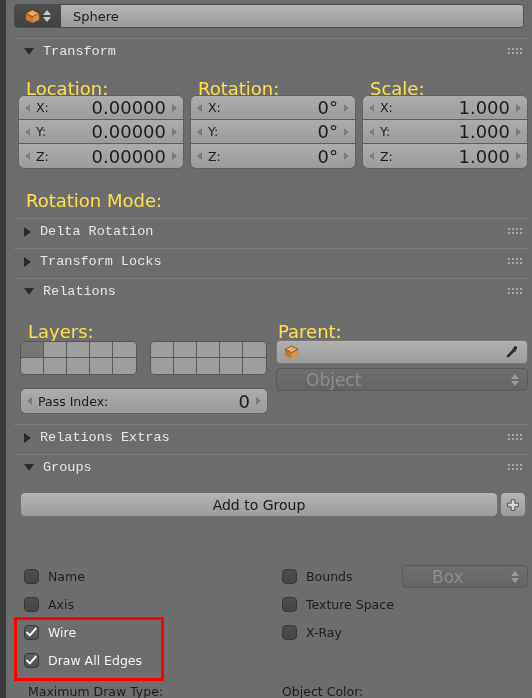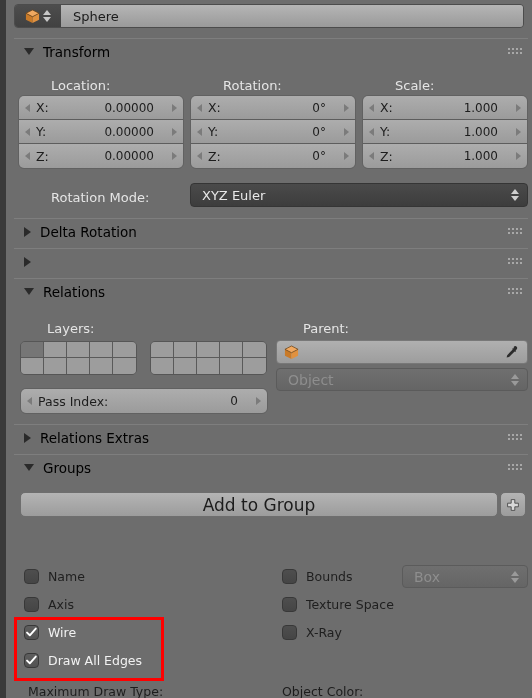--- a/index.html
+++ b/index.html
@@ -54,32 +54,32 @@
     width: 0; height: 0; margin-left: 10px; margin-right: 9px;
   }
   .tri.open {
     border-left: 5.5px solid transparent; border-right: 5.5px solid transparent;
     border-top: 7px solid #2a2a2a;
   }
   .tri.closed {
     border-top: 5.5px solid transparent; border-bottom: 5.5px solid transparent;
     border-left: 7px solid #2a2a2a;
   }
-  .panel-title { font-size: 13.5px; color: #000000; }
+  .panel-title { font-size: 13.5px; color: #e5e5e5; font-family: Liberation Mono, monospace; }
   .grip {
     position: absolute; right: 6px; top: 9px;
     width: 14px; height: 8px;
     display: grid; grid-template-columns: repeat(4, 2px);
     grid-template-rows: repeat(2, 2px); gap: 2px;
   }
   .grip span { background: #a8a8a8; display: block; width: 2px; height: 2px; }
 
   
   .sublabel {
-    position: absolute; font-size: 13px; color: #e5e5e5; margin-left: 25px;
+    position: absolute; font-size: 18px; color: #fde047;
   }
 
   
   .numgroup {
     position: absolute; border-radius: 6px; overflow: hidden;
     border: 1px solid #55555580;
   }
   .numfield {
     height: 24px; display: flex; align-items: center;
     background: linear-gradient(#adadad, #9b9b9b);
@@ -90,21 +90,21 @@
   .numfield .arw-l, .numfield .arw-r {
     position: absolute; width: 0; height: 0;
     border-top: 4px solid transparent; border-bottom: 4px solid transparent;
   }
   .numfield .arw-l { left: 6px; border-right: 5px solid #7b7b7b; }
   .numfield .arw-r { right: 6px; border-left: 5px solid #7b7b7b; }
   .numfield .nf-label {
     position: absolute; left: 17px; font-size: 12.5px; color: #1d1d1d;
   }
   .numfield .nf-value {
-    position: absolute; right: 29px; font-size: 12px; color: #1d1d1d; margin-left: 20px;
+    position: absolute; right: 17px; font-size: 18px; color: #1d1d1d; margin-left: 20px;
   }
 
   
   .dropdown-dark {
     position: absolute; height: 24px; border-radius: 4px;
     background: linear-gradient(#4a4a4a, #3d3d3d);
     border: 1px solid #353535;
     display: flex; align-items: center; padding-left: 11px;
     font-size: 13px; color: #e8e8e8;
   }
@@ -113,22 +113,22 @@
   }
   .dd-arrows i { width: 0; height: 0; border-left: 4px solid transparent; border-right: 4px solid transparent; }
   .dd-arrows i.up { border-bottom: 5px solid #cfcfcf; }
   .dd-arrows i.dn { border-top: 5px solid #cfcfcf; }
 
   
   .dropdown-dim {
     position: absolute; height: 23px; border-radius: 4px;
     background: linear-gradient(#6f6f6f, #656565);
     border: 1px solid #5b5b5b;
-    display: flex; align-items: center; padding-left: 11px;
-    font-size: 14px; color: #8e8e8e;
+    display: flex; align-items: center; padding-left: 29px;
+    font-size: 17px; color: #8e8e8e;
   }
   .dropdown-dim .dd-arrows i.up { border-bottom: 5px solid #9a9a9a; }
   .dropdown-dim .dd-arrows i.dn { border-top: 5px solid #9a9a9a; }
 
   
   .layerblock {
     position: absolute; display: grid;
     grid-template-columns: repeat(5, 23px);
     grid-template-rows: repeat(2, 16px);
     border-radius: 5px; overflow: hidden;
@@ -150,21 +150,21 @@
     display: flex; align-items: center; padding-left: 7px;
   }
   .eyedropper { position: absolute; right: 8px; top: 4px; }
 
   
   .btn-wide {
     position: absolute; height: 25px; border-radius: 5px;
     background: linear-gradient(#b4b4b4, #9c9c9c);
     border: 1px solid #6e6e6e;
     display: flex; align-items: center; justify-content: center;
-    font-size: 17px; color: #1c1c1c;
+    font-size: 14px; color: #1c1c1c;
   }
   .btn-plus {
     position: absolute; height: 25px; width: 26px; border-radius: 5px;
     background: linear-gradient(#b4b4b4, #9c9c9c);
     border: 1px solid #6e6e6e;
     display: flex; align-items: center; justify-content: center;
   }
 
   
   .chk-row { position: absolute; display: flex; align-items: center; }
@@ -287,45 +287,39 @@
       </div>
       <div class="numfield">
         <span class="arw-l"></span>
         <span class="nf-label">Z:</span>
         <span class="nf-value">1.000</span>
         <span class="arw-r"></span>
       </div>
     </div>
 
     <div class="sublabel" style="left:20px; top:190px">Rotation Mode:</div>
-    <div class="dropdown-dark" style="left:184px; top:183px; width:338px">
-      <span>XYZ Euler</span>
-      <span class="dd-arrows">
-        <i class="up"></i>
-          <i class="dn"></i>
-      </span>
-    </div>
 
     <div class="panel-head" style="top:218px">
       <span class="tri closed"></span>
       <span class="panel-title">Delta Rotation</span>
       <span class="grip">
         <span></span>
           <span></span>
           <span></span>
           <span></span>
         <span></span>
           <span></span>
           <span></span>
           <span></span>
       </span>
     </div>
 
     <div class="panel-head" style="top:248px">
       <span class="tri closed"></span>
+      <span class="panel-title">Transform Locks</span>
       <span class="grip">
         <span></span>
           <span></span>
           <span></span>
           <span></span>
         <span></span>
           <span></span>
           <span></span>
           <span></span>
       </span>
@@ -339,21 +333,21 @@
           <span></span>
           <span></span>
           <span></span>
         <span></span>
           <span></span>
           <span></span>
           <span></span>
       </span>
     </div>
 
-    <div class="sublabel" style="left:16px; top:321px">Layers:</div>
+    <div class="sublabel" style="left:22px; top:321px">Layers:</div>
     <div class="sublabel" style="left:272px; top:321px">Parent:</div>
 
     <div class="layerblock" style="left:14px; top:341px">
       <div class="layercell on"></div>
       <div class="layercell"></div>
       <div class="layercell"></div>
       <div class="layercell"></div>
       <div class="layercell"></div>
       <div class="layercell"></div>
       <div class="layercell"></div>

